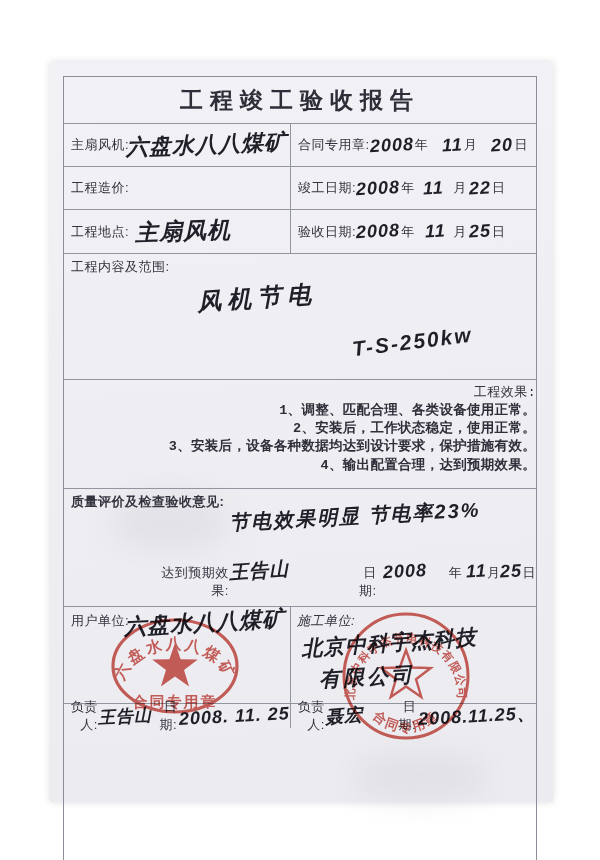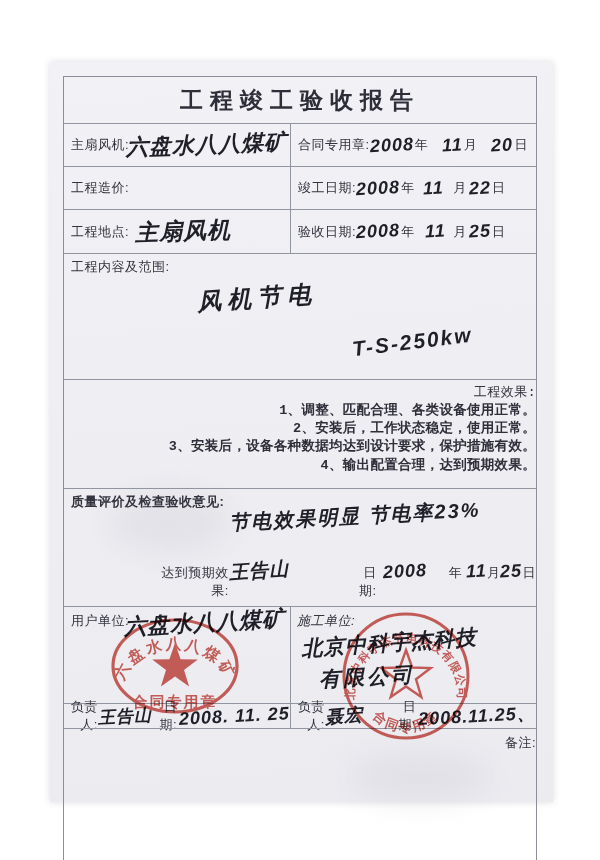--- a/index.html
+++ b/index.html
@@ -160,25 +160,20 @@
       <div class="cellR">
         <div class="fieldline" style="padding-left:6px;">
           <span class="lab">负责人:</span>
           <span class="hw" style="font-size:18px;transform:rotate(-5deg);">聂宏</span>
           <span class="lab" style="margin-left:34px;">日期:</span>
           <span class="hw hw-date" style="margin-left:2px;">2008.11.25、</span>
         </div>
       </div>
     </div>
 
-    <div class="row" style="top:651px;height:61px;">
-      <div class="remark-cell">
-        <span class="lab">备注:</span>
-      </div>
-    </div>
   </div>
 
   <svg class="stamp" style="left:58px;top:553px;" width="134" height="102" viewBox="0 0 134 102">
     <defs>
         <path id="larc" d="M 16 71 A 51 37 0 1 1 118 71" fill="none"></path>
       </defs>
     <ellipse cx="67" cy="51" rx="62" ry="46" fill="none" stroke="#c53a32" stroke-width="3.2"></ellipse>
     <text font-size="15.5" font-weight="bold" fill="#c53a32" letter-spacing="3">
       <textPath href="#larc" startOffset="50%" text-anchor="middle">六盘水八八煤矿</textPath>
     </text>

